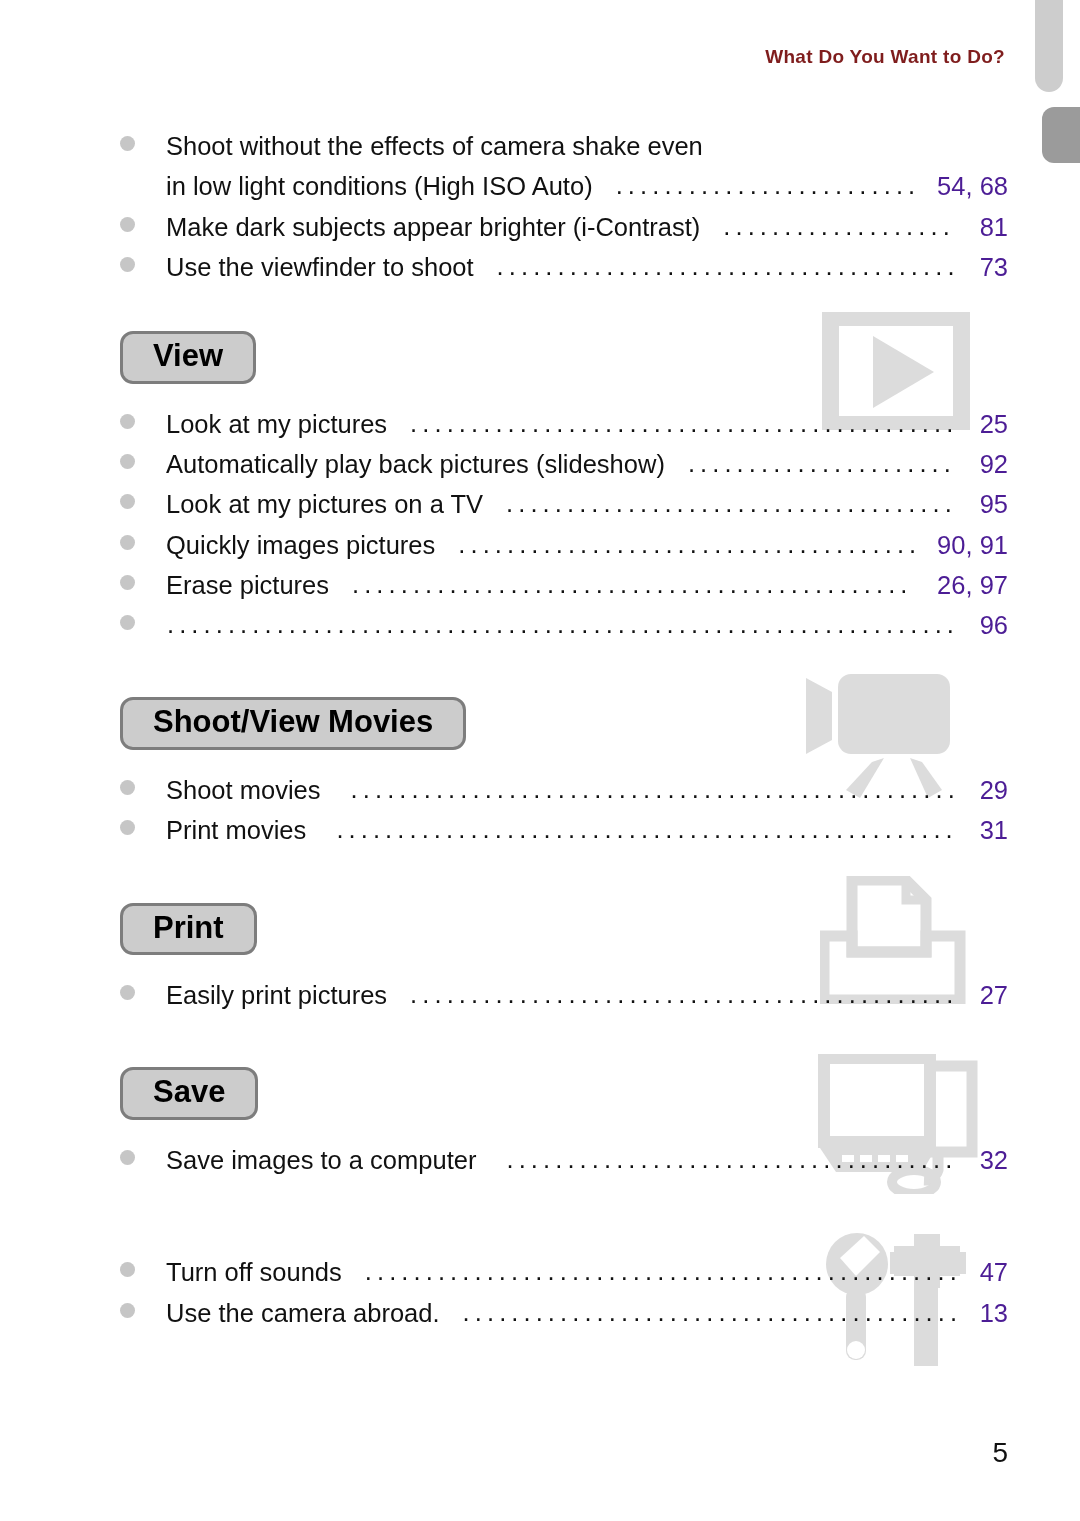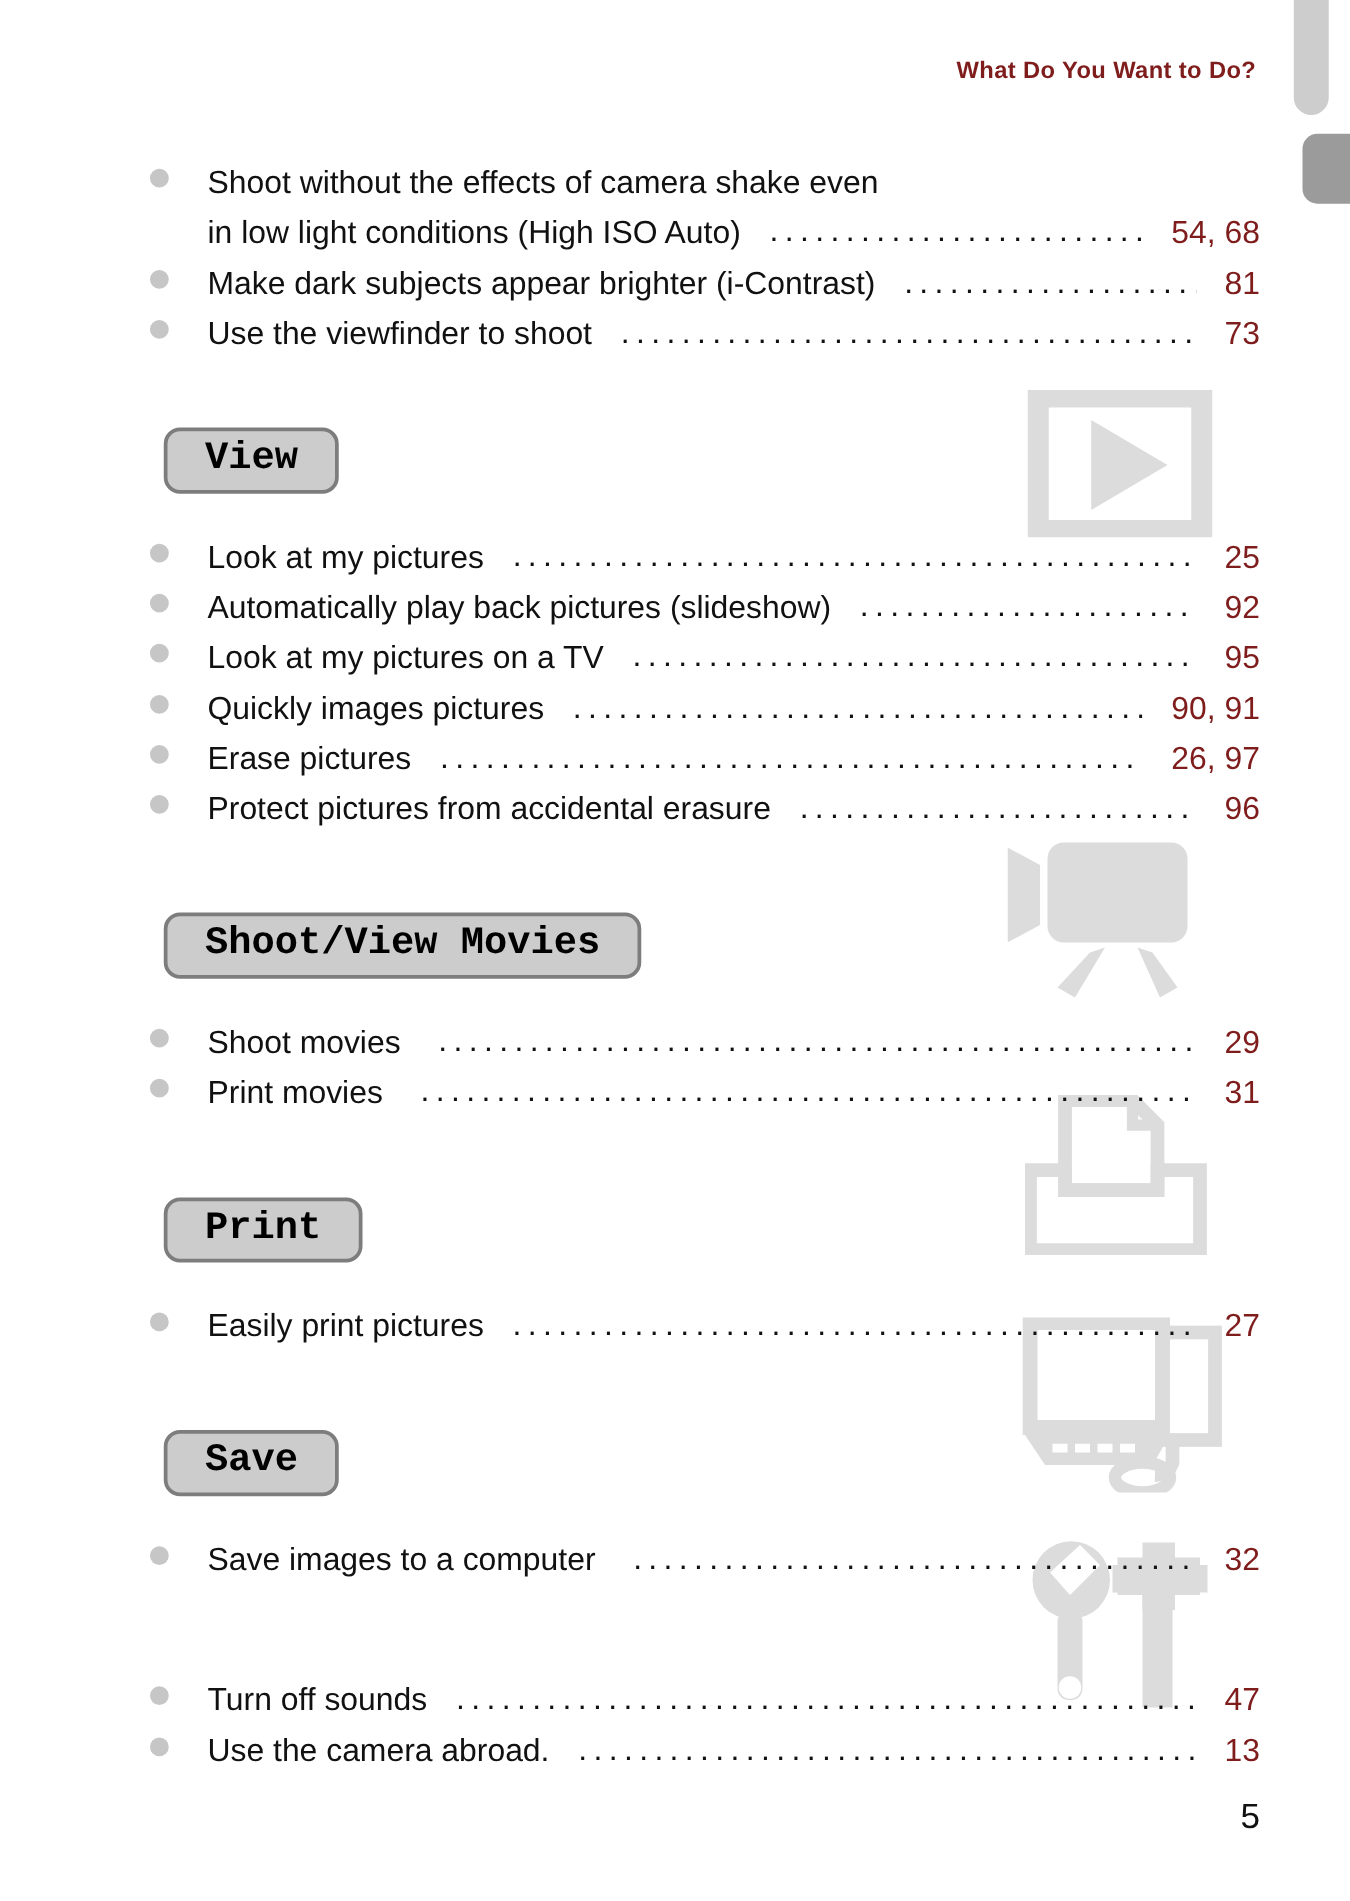--- a/index.html
+++ b/index.html
@@ -51,23 +51,22 @@
   
   .content {
     position: absolute;
     left: 120px;
     top: 126px;
     width: 888px;
   }
 
   
   .badge-row {
-    margin: 11px;
+    margin: 0;
     padding: 0;
-    font-family: Liberation Mono, monospace;
   }
   .badge {
     display: inline-block;
     background: #cccccc;
     border: 3px solid #7d7d7d;
     border-radius: 13px;
     color: #000000;
     font-size: 31px;
     font-weight: bold;
     padding: 6px 30px 9px 30px;
@@ -105,21 +104,21 @@
     overflow: hidden;
     white-space: nowrap;
     color: #111111;
     letter-spacing: 5.1px;
     margin: 0 1px 0 1px;
     position: relative;
     top: -1px;
   }
   .entry .page {
     flex: 0 0 auto;
-    color: #7f1d1d;
+    color: #4c1d95;
     font-weight: normal;
     text-align: right;
     white-space: pre;
   }
   
   .entry.cont .bullet {
     visibility: hidden;
   }
   .entry.noleader .leader {
     visibility: hidden;
@@ -264,21 +263,20 @@
     <span class="page">90, 91</span>
   </div>
   <div class="entry">
     <span class="bullet"></span>
     <span class="label">Erase pictures</span>
     <span class="leader">...........................................................................</span>
     <span class="page">26, 97</span>
   </div>
   <div class="entry">
     <span class="bullet"></span>
-    <span class="label">Protect pictures from accidental erasure</span>
     <span class="leader">...........................................................................</span>
     <span class="page">96</span>
   </div>
 
   <div class="gap-list-to-badge"></div>
 
   <div class="badge-row">
     <span class="badge">Shoot/View Movies</span>
   </div>
   <div class="gap-badge-to-list"></div>

